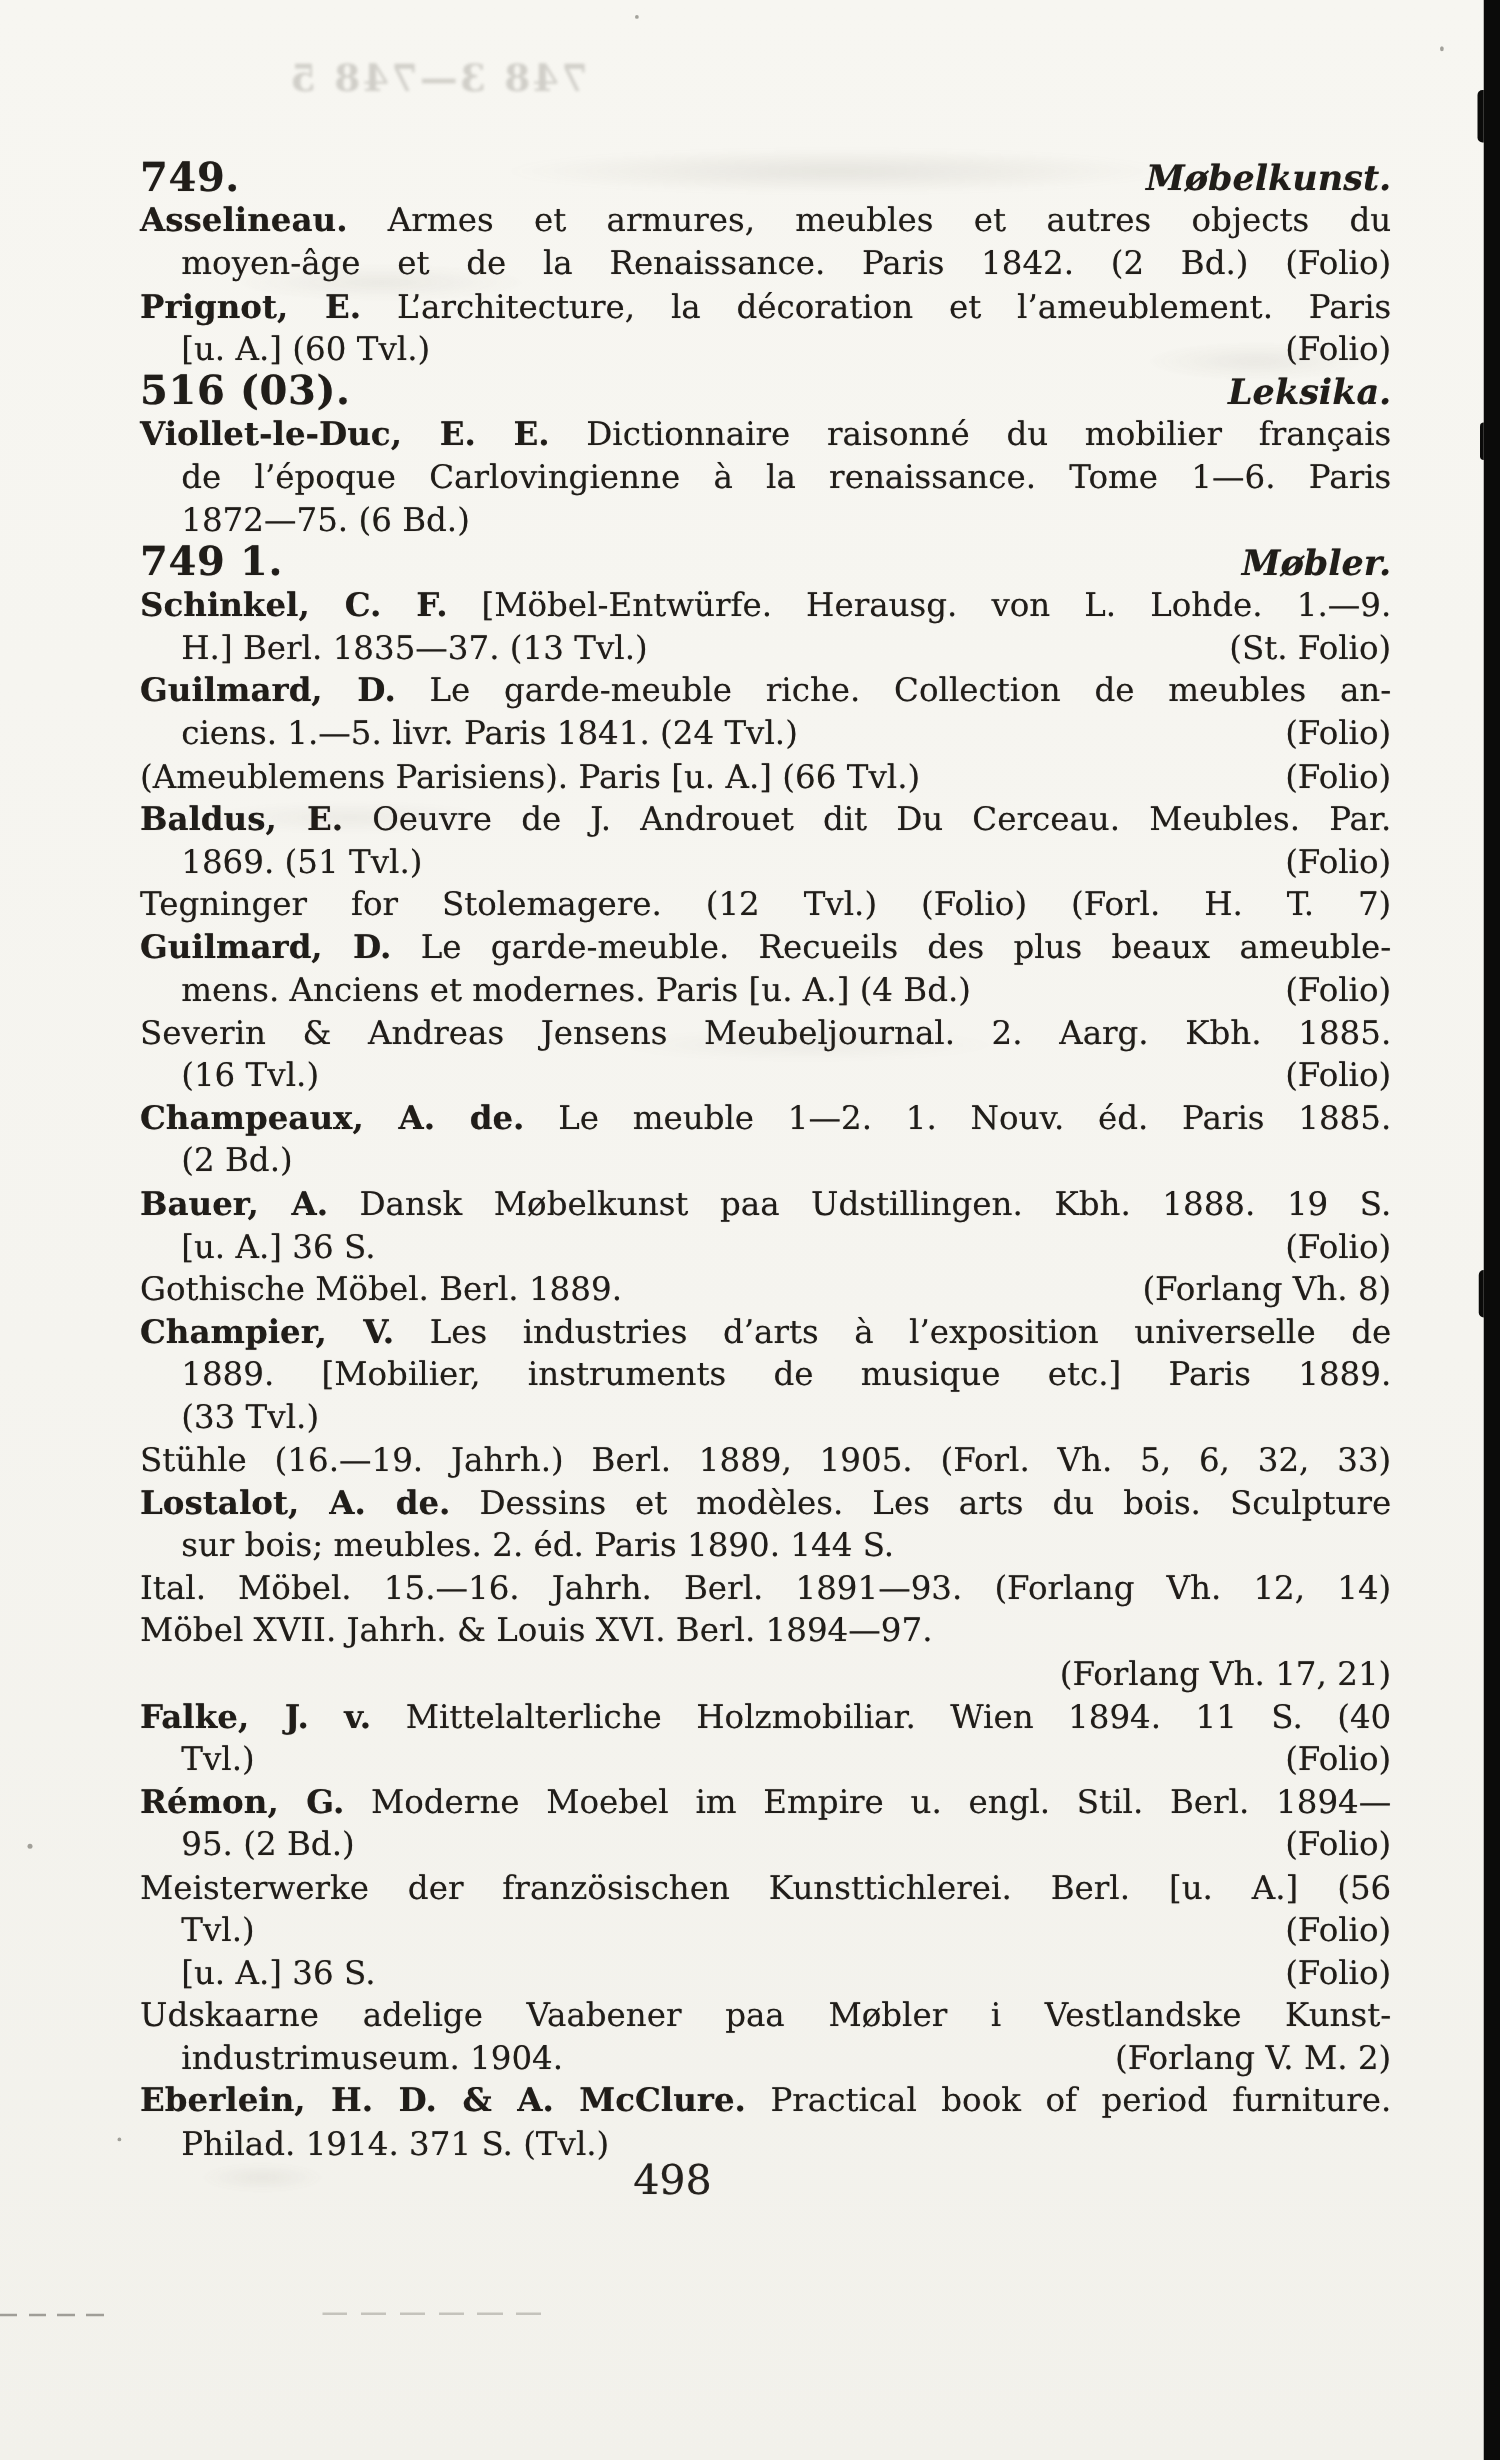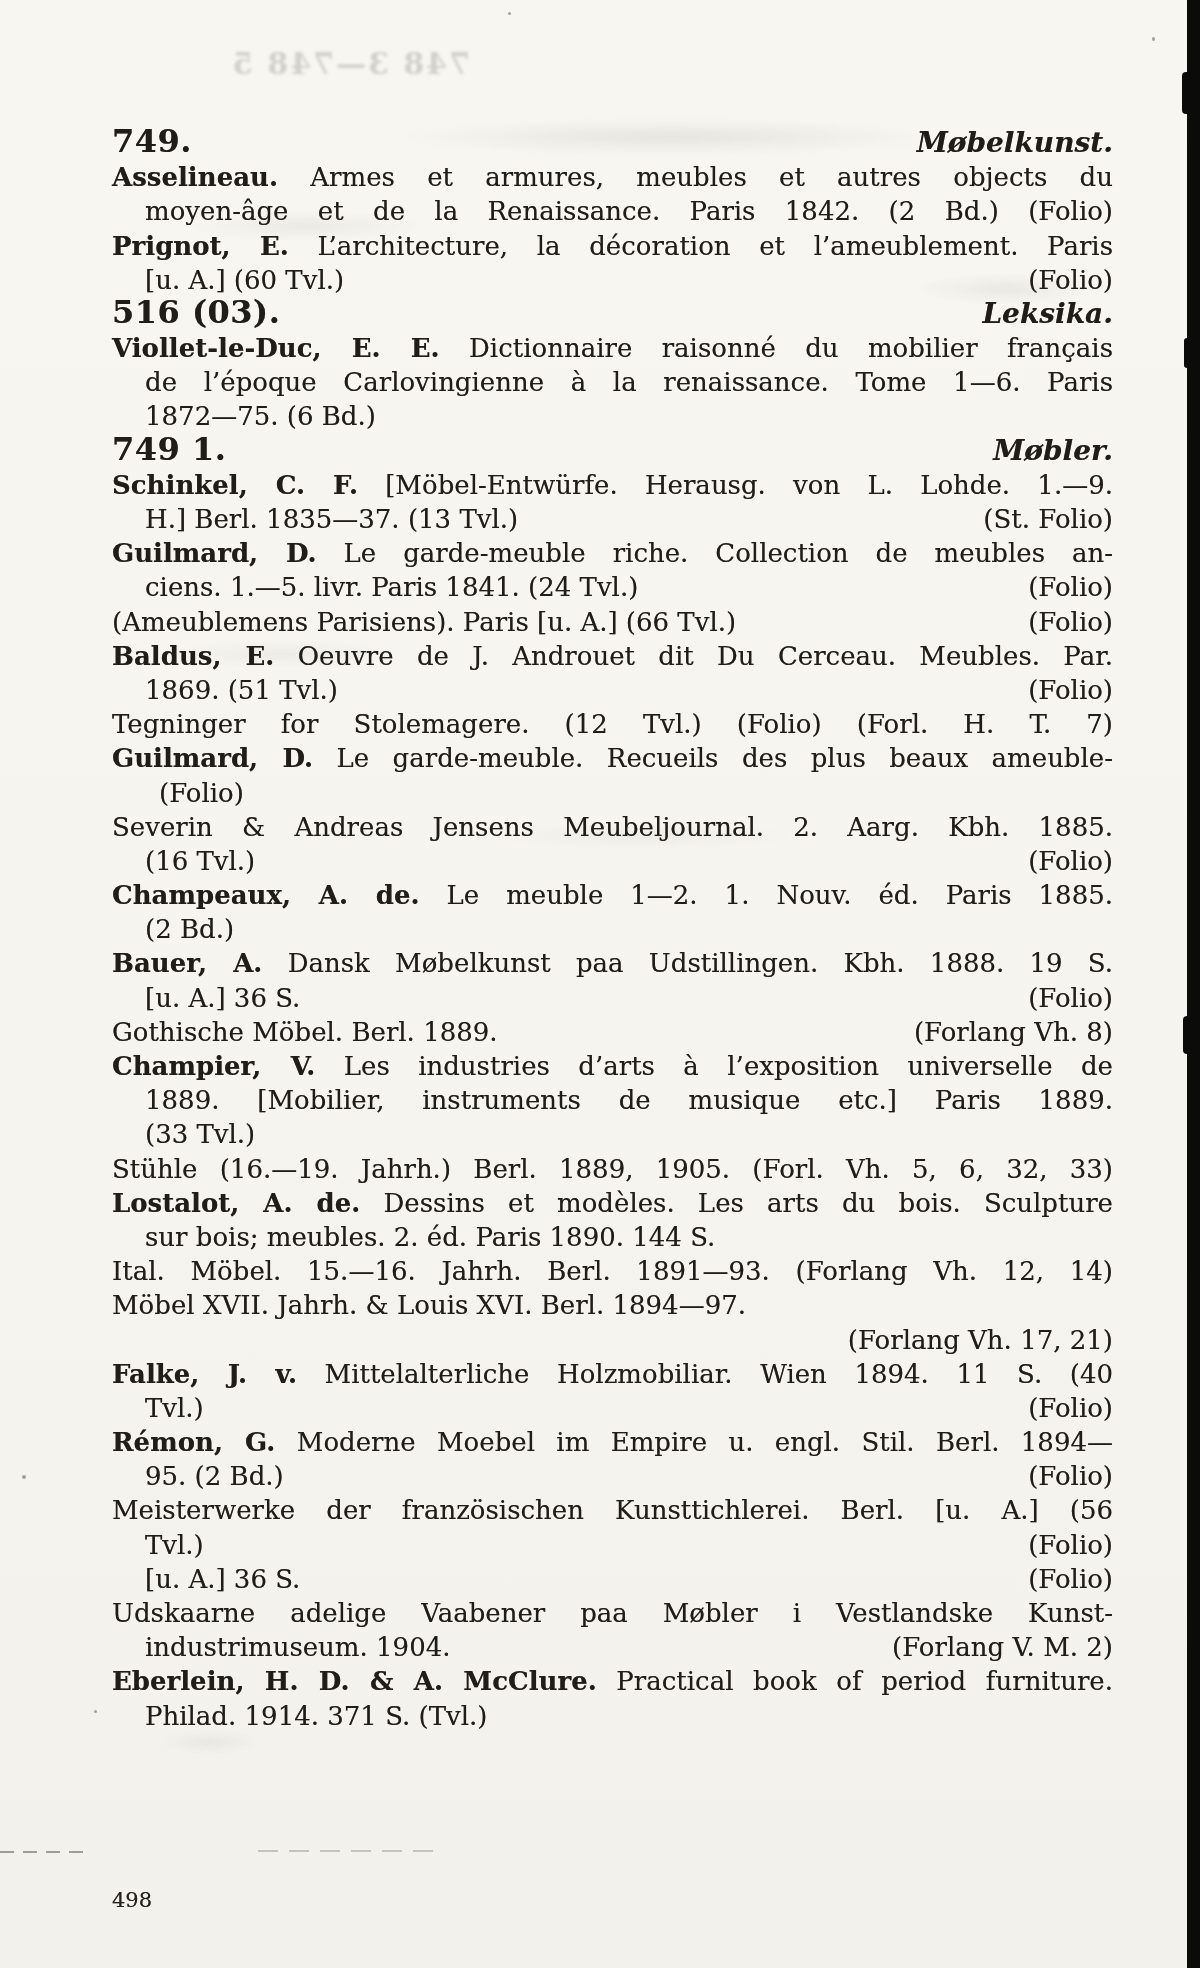--- a/index.html
+++ b/index.html
@@ -9,35 +9,35 @@
     background:#eceae5;
   }
   .page {
     position:relative; width:1200px; height:1968px; overflow:hidden;
     background:linear-gradient(180deg,#f7f6f1 0%,#f5f4ef 55%,#f2f1eb 100%);
     color:#201d19;
   }
   
   .textblock { position:absolute; left:112px; top:126px; width:1001px; }
   .line {
-    display:flex; align-items:flex-end;
+    display:flex; align-items:center;
     height:34.2px; line-height:34.2px; font-size:26px;
     text-shadow:0 0 0.6px rgba(32,28,24,0.55);
   }
   .line .left { flex:1 1 auto; min-width:0; }
   .line.just .left { text-align:justify; text-align-last:justify; }
   .line .right { white-space:nowrap; margin-left:14px; }
   .line.indent { padding-left:33px; }
   .b { font-weight:bold; }
   .hdr .left .b { font-size:32px; letter-spacing:0.5px; }
   .hdr .right { font-size:28px;font-style:italic; }
   
   .pageno {
-    position:absolute; top:1888px; left:112px; width:852px;
-    text-align:left; font-size:21px; color:#24211d;
+    position:absolute; top:1724px; left:112px; width:852px;
+    text-align:center; font-size:33px; color:#24211d;
     text-shadow:0 0 0.6px rgba(32,28,24,0.5);
   }
   
   .bleed-top {
     position:absolute; top:46px; left:150px; width:400px;
     transform:scaleX(-1);
     font-weight:bold; font-size:30px; letter-spacing:2px;
     color:rgba(148,145,136,0.38);
     filter:blur(1.4px);
     text-align:center;
@@ -150,20 +150,21 @@
         <span class="left"><span>1869. (51 Tvl.)</span></span>
         <span class="right">(Folio)</span>
       </div>
       <div class="line just">
         <span class="left"><span>Tegninger for Stolemagere. (12 Tvl.) (Folio) (Forl. H. T. 7)</span></span>
       </div>
       <div class="line just">
         <span class="left"><span class="b">Guilmard, D.</span><span> Le garde-meuble. Recueils des plus beaux ameuble-</span></span>
       </div>
       <div class="line indent">
+        <span class="left"><span>mens. Anciens et modernes. Paris [u. A.] (4 Bd.)</span></span>
         <span class="right">(Folio)</span>
       </div>
       <div class="line just">
         <span class="left"><span>Severin &amp; Andreas Jensens Meubeljournal. 2. Aarg. Kbh. 1885.</span></span>
       </div>
       <div class="line indent">
         <span class="left"><span>(16 Tvl.)</span></span>
         <span class="right">(Folio)</span>
       </div>
       <div class="line just">

